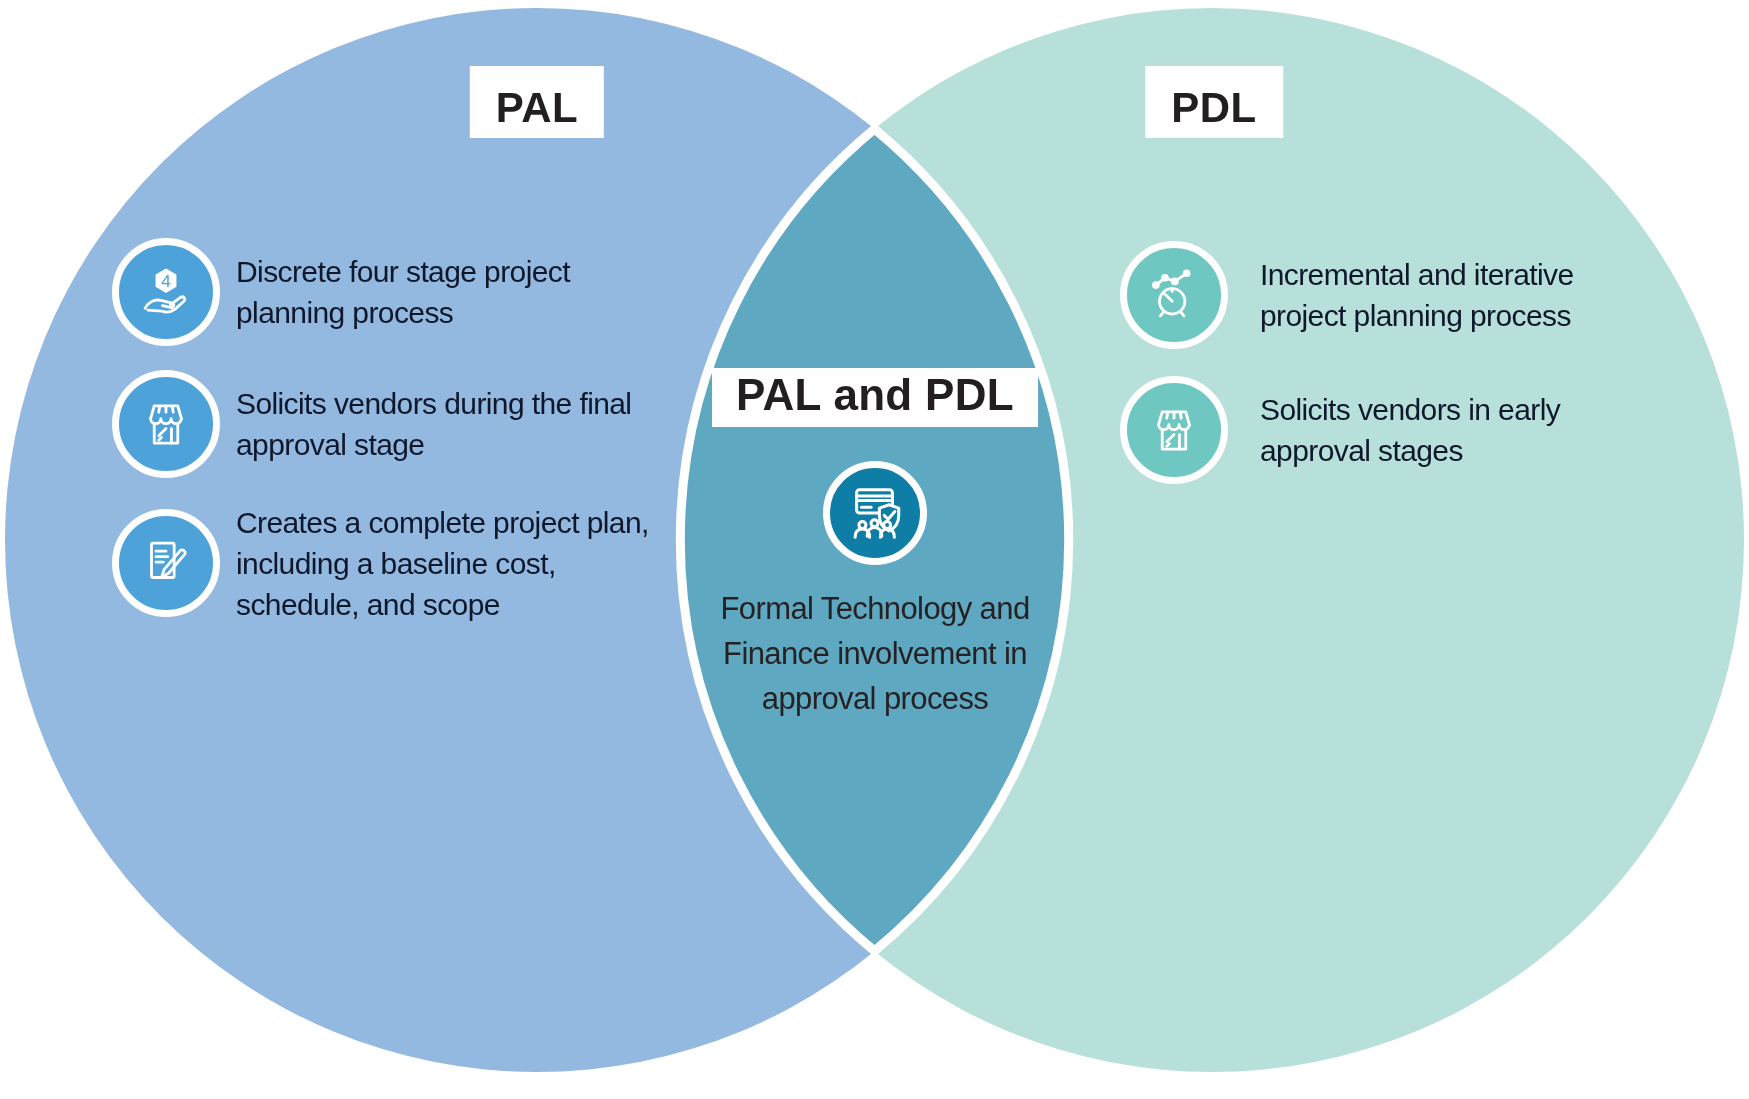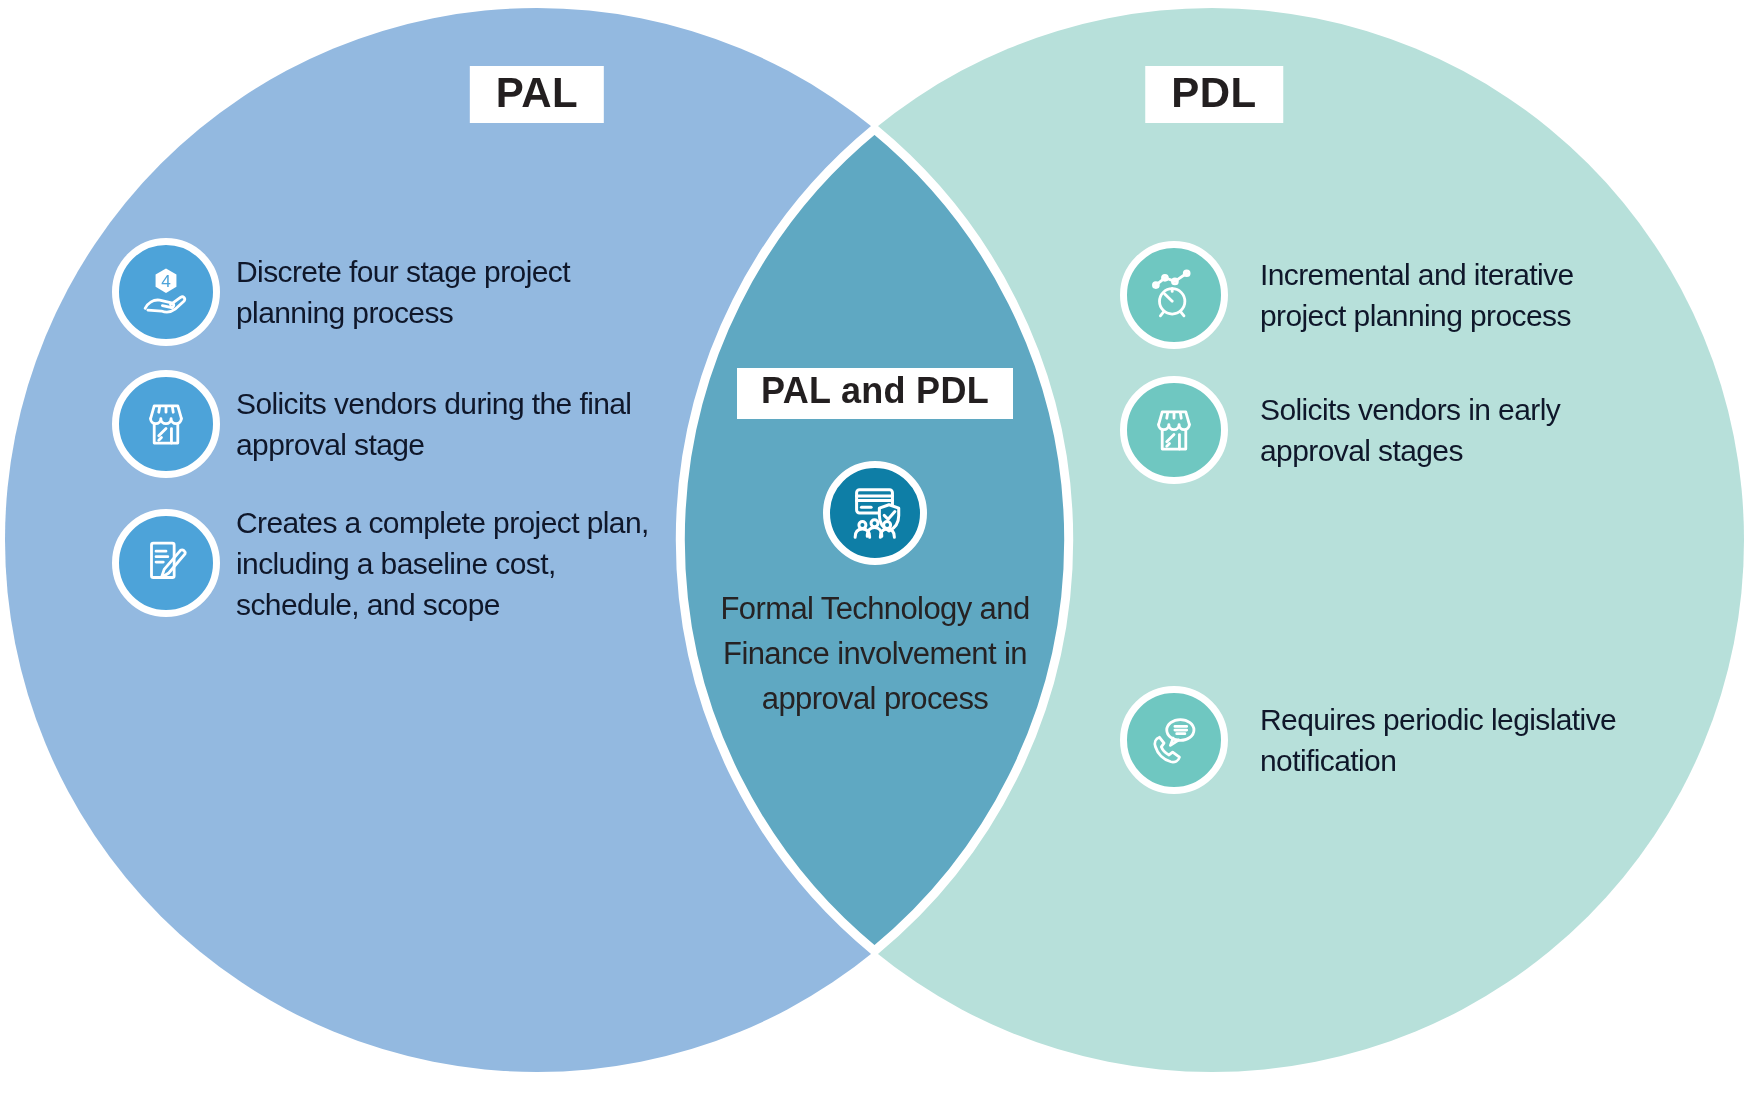--- a/index.html
+++ b/index.html
@@ -7,29 +7,29 @@
     position:relative; width:1749px; height:1099px; overflow:hidden;
     background:#ffffff;
     font-family:"Liberation Sans","DejaVu Sans",sans-serif;
   }
   .venn { position:absolute; left:0; top:0; }
 
   .circle-title {
     position:absolute; top:66px; transform:translateX(-50%);
     background:#ffffff; color:#231f20;
     font-size:42px; font-weight:700; letter-spacing:0.5px;
-    padding:3px 26px 6px 26px; white-space:nowrap;
+    padding:18px 26px 6px 26px; white-space:nowrap;
   }
   .pal-title { left:537px; }
   .pdl-title { left:1214px;text-align:center; }
 
   .center-title {
     position:absolute; left:875px; top:368px; transform:translateX(-50%);
     background:#ffffff; color:#231f20;
-    font-size:36px; font-weight:700; letter-spacing:0.3px;
+    font-size:44px; font-weight:700; letter-spacing:0.3px;
     padding:2px 24px 7px 24px; white-space:nowrap;
   }
 
   .item { position:absolute; display:flex; align-items:center; gap:16px; height:108px; }
   .left-item  { left:112px; }
   .right-item { left:1120px;gap:32px; }
 
   .icon-circle {
     box-sizing:border-box; flex:0 0 auto;
     width:108px; height:108px; border-radius:50%;
@@ -164,26 +164,14 @@
         <path d="M19 32 V53 H45 V32"></path>
         <path d="M38 53 V37"></path>
         <path d="M24 45 L32 37 M24 50 L27 47"></path>
       </svg>
     </div>
     <div class="item-text">Solicits vendors in early
 approval stages</div>
   </div>
 
 
-  <div class="item right-item" style="top:686px">
-    <div class="icon-circle" style="background: rgb(111, 199, 193);">
-      <svg class="glyph" width="58" height="58" viewBox="0 0 64 64">
-        <ellipse cx="39" cy="21" rx="15" ry="11.5"></ellipse>
-        <path d="M31 30 L28 38 L37 32"></path>
-        <path d="M33 17 H46 M33 21 H46 M35 25 H44"></path>
-        <path d="M16 29 C11.5 30.5 10 35 11.5 39.5 C14 47.5 20.5 54 28.5 56 C33 57 37 55 38 51 L30.5 45.5 L26.5 48.5 C22.5 46.5 19.5 43.5 18 39.5 L21 35.5 Z"></path>
-      </svg>
-    </div>
-    <div class="item-text">Requires periodic legislative
-notification</div>
-  </div>
 
 </div>
 
 </body></html>

